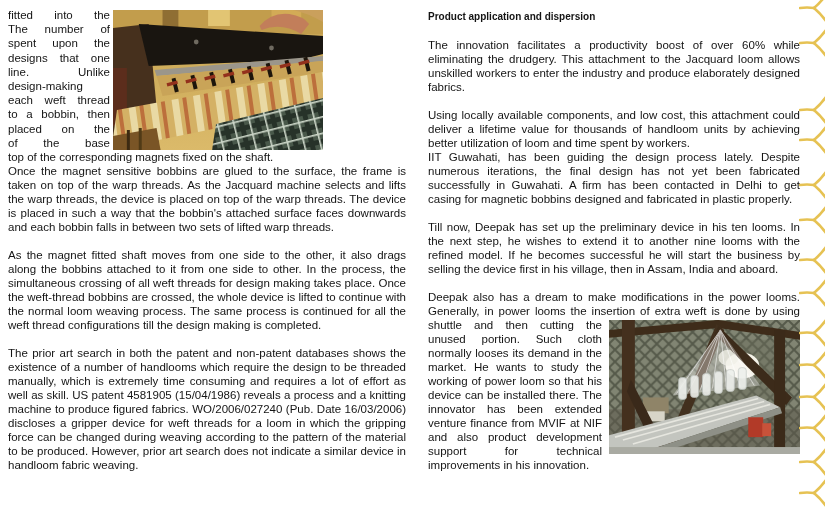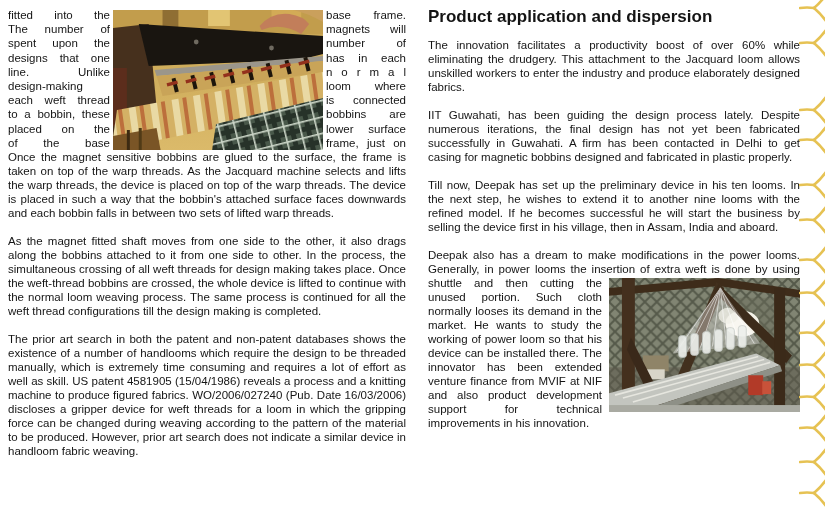--- a/index.html
+++ b/index.html
@@ -10,21 +10,21 @@
   .page { position:relative; width:825px; height:513px; }
 
   .col { position:absolute; top:8px; font-size:11.5px; line-height:14px; }
   .left-col  { left:8px;   width:398px; }
   .right-col { left:428px; width:372px; }
 
   p { margin:0 0 14px 0; text-align:justify; }
   p.tight { margin-bottom:0; }
 
   h3.section-heading {
-    font-size:17px; line-height:14px; font-weight:bold;
+    font-size:10px; line-height:14px; font-weight:bold;
     margin:2px 0 14px 0; text-align:left;
   }
 
   
   .wrap-block { display:flex; align-items:flex-start; height:142px; }
   .wrap-left  { width:102px; }
   .wrap-right { flex:1; margin-left:3px; }
   .wline { line-height:14.2px; text-align:justify; text-align-last:justify; white-space:nowrap; overflow:hidden; }
 
   .photo1 {
@@ -50,21 +50,21 @@
 
     <div class="wrap-block">
       <div class="wrap-left">
           <div class="wline">fitted into the</div>
           <div class="wline">The number of</div>
           <div class="wline">spent upon the</div>
           <div class="wline">designs that one</div>
           <div class="wline">line. Unlike</div>
           <div class="wline">design-making</div>
           <div class="wline">each weft thread</div>
-          <div class="wline">to a bobbin, these</div>
+          <div class="wline">to a bobbin, then</div>
           <div class="wline">placed on the</div>
           <div class="wline">of the base</div>
         </div>
 
       <div class="photo1">
         <svg viewBox="0 0 212 140" preserveAspectRatio="none" aria-hidden="true">
           <defs>
             <linearGradient id="g1" x1="0" y1="0" x2="0" y2="1">
               <stop offset="0" stop-color="#c6a351"></stop>
                 <stop offset="1" stop-color="#dbba6a"></stop>
@@ -131,44 +131,34 @@
               </g>
           </g>
           <path d="M4,100 L212,62 L212,94 L116,116 L36,132 L0,128 Z" fill="url(#stripes)"></path>
           <path d="M100,140 L104,114 L212,88 L212,140 Z" fill="url(#plaid)"></path>
           <path d="M0,126 L44,118 L48,140 L0,140 Z" fill="#7a5526"></path>
           <rect x="14" y="120" width="3" height="20" fill="#3c2a12"></rect>
           <rect x="26" y="118" width="3" height="22" fill="#503a16"></rect>
         </svg>
       </div>
 
-      <div class="wrap-right">
-          <div class="wline">base frame.</div>
-          <div class="wline">magnets will</div>
-          <div class="wline">number of</div>
-          <div class="wline">has in each</div>
-          <div class="wline">n o r m a l</div>
-          <div class="wline">loom where</div>
-          <div class="wline">is connected</div>
-          <div class="wline">bobbins are</div>
-          <div class="wline">lower surface</div>
-          <div class="wline">frame, just on</div>
-        </div>
     </div>
 
+    <p class="tight">top of the corresponding magnets fixed on the shaft.</p>
     <p>Once the magnet sensitive bobbins are glued to the surface, the frame is taken on top of the warp threads. As the Jacquard machine selects and lifts the warp threads, the device is placed on top of the warp threads. The device is placed in such a way that the bobbin's attached surface faces downwards and each bobbin falls in between two sets of lifted warp threads.</p>
     <p>As the magnet fitted shaft moves from one side to the other, it also drags along the bobbins attached to it from one side to other. In the process, the simultaneous crossing of all weft threads for design making takes place. Once the weft-thread bobbins are crossed, the whole device is lifted to continue with the normal loom weaving process. The same process is continued for all the weft thread configurations till the design making is completed.</p>
     <p>The prior art search in both the patent and non-patent databases shows the existence of a number of handlooms which require the design to be threaded manually, which is extremely time consuming and requires a lot of effort as well as skill. US patent 4581905 (15/04/1986) reveals a process and a knitting machine to produce figured fabrics. WO/2006/027240 (Pub. Date 16/03/2006) discloses a gripper device for weft threads for a loom in which the gripping force can be changed during weaving according to the pattern of the material to be produced. However, prior art search does not indicate a similar device in handloom fabric weaving.</p>
   </div>
 
   <div class="col right-col">
     <h3 class="section-heading">Product application and dispersion</h3>
 
     <p>The innovation facilitates a productivity boost of over 60% while eliminating the drudgery. This attachment to the Jacquard loom allows unskilled workers to enter the industry and produce elaborately designed fabrics.</p>
 
+    <p class="tight">Using locally available components, and low cost, this attachment could deliver a lifetime value for thousands of handloom units by achieving better utilization of loom and time spent by workers.</p>
     <p>IIT Guwahati, has been guiding the design process lately. Despite numerous iterations, the final design has not yet been fabricated successfully in Guwahati. A firm has been contacted in Delhi to get casing for magnetic bobbins designed and fabricated in plastic properly.</p>
 
     <p>Till now, Deepak has set up the preliminary device in his ten looms. In the next step, he wishes to extend it to another nine looms with the refined model. If he becomes successful he will start the business by selling the device first in his village, then in Assam, India and aboard.</p>
 
     <p class="tight">
       <span>Deepak also has a dream to make modifications in the power looms. Generally, in power looms the insertion of extra weft is done by using shuttle</span>
       <span class="photo2-float photo2">
         <svg viewBox="0 0 192 135" preserveAspectRatio="none" aria-hidden="true">
           <defs>
             <pattern id="mesh" width="12" height="12" patternUnits="userSpaceOnUse">

